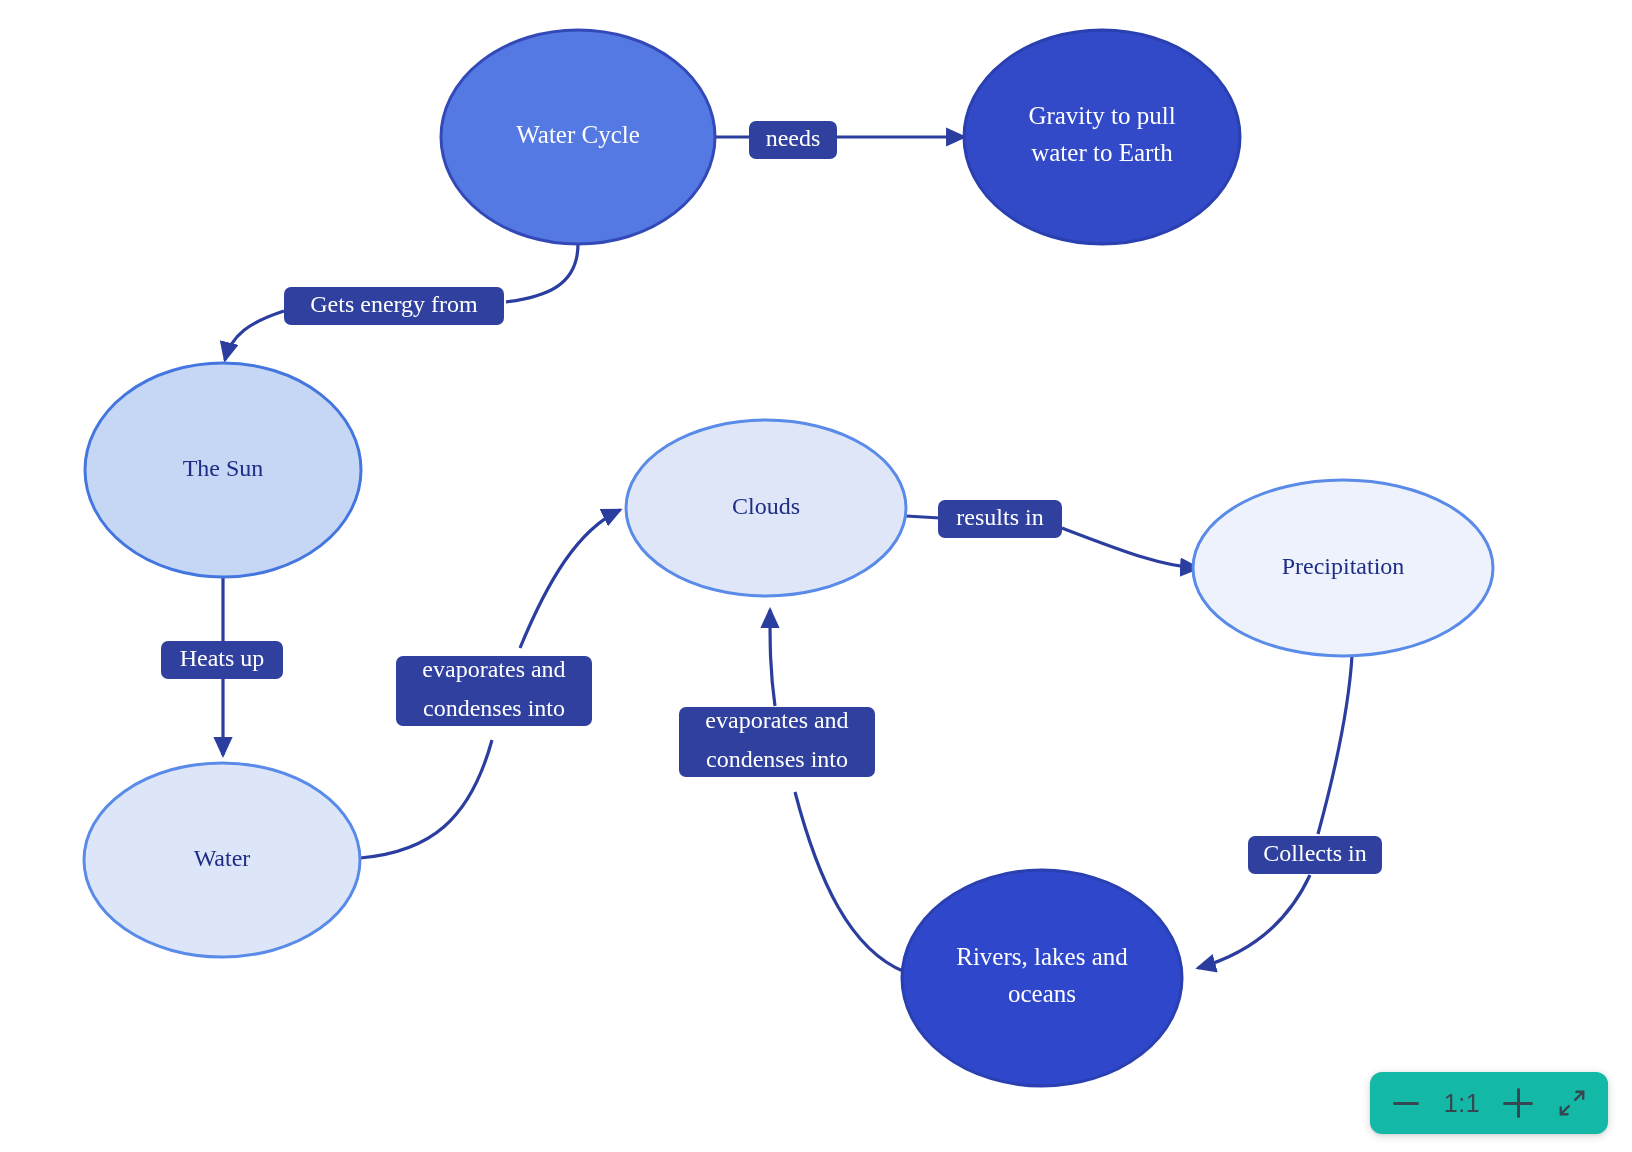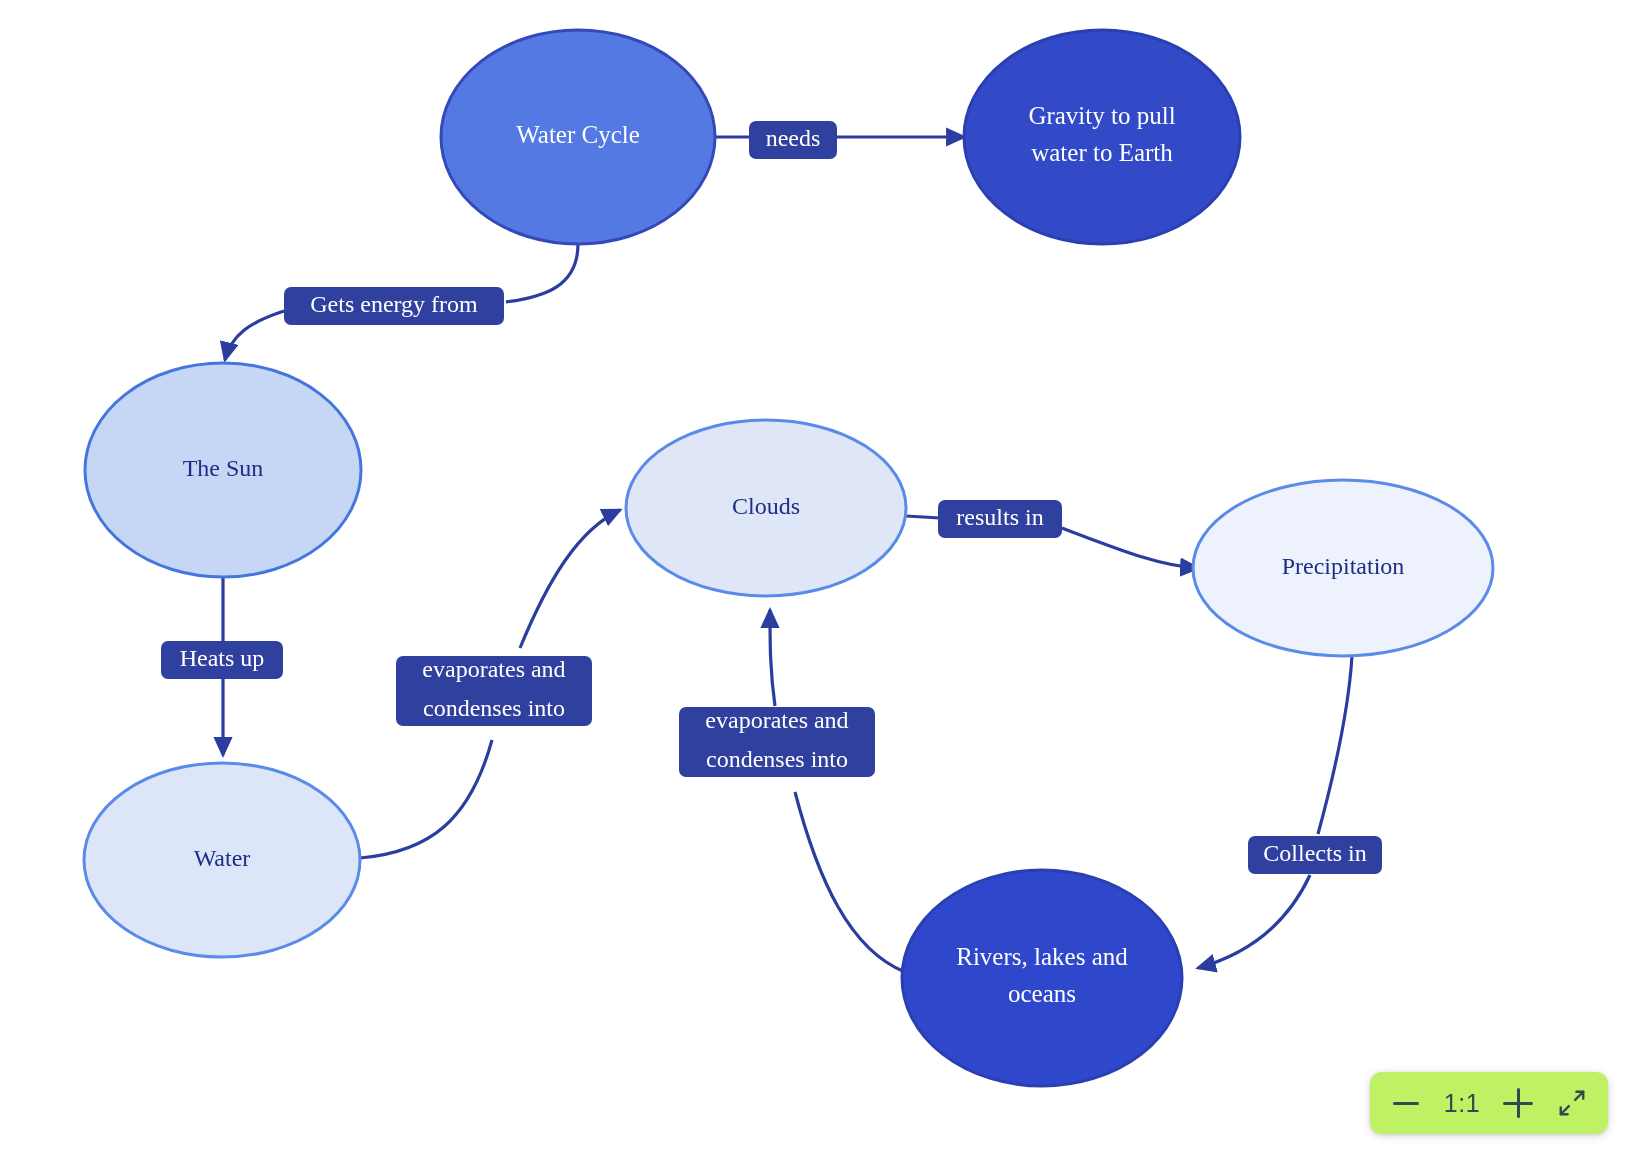--- a/index.html
+++ b/index.html
@@ -44,21 +44,21 @@
   
   #zoom-widget {
     position: absolute;
     right: 24px;
     bottom: 18px;
     height: 62px;
     display: flex;
     align-items: center;
     gap: 2px;
     padding: 0 10px;
-    background: #bef264;
+    background: #14b8a6;
     border-radius: 12px;
     box-shadow: 0 2px 10px rgba(16,24,40,0.16), 0 1px 3px rgba(16,24,40,0.10);
     font-family: "Liberation Sans", sans-serif;
   }
   #zoom-widget .zbtn {
     width: 52px;
     height: 52px;
     display: flex;
     align-items: center;
     justify-content: center;

